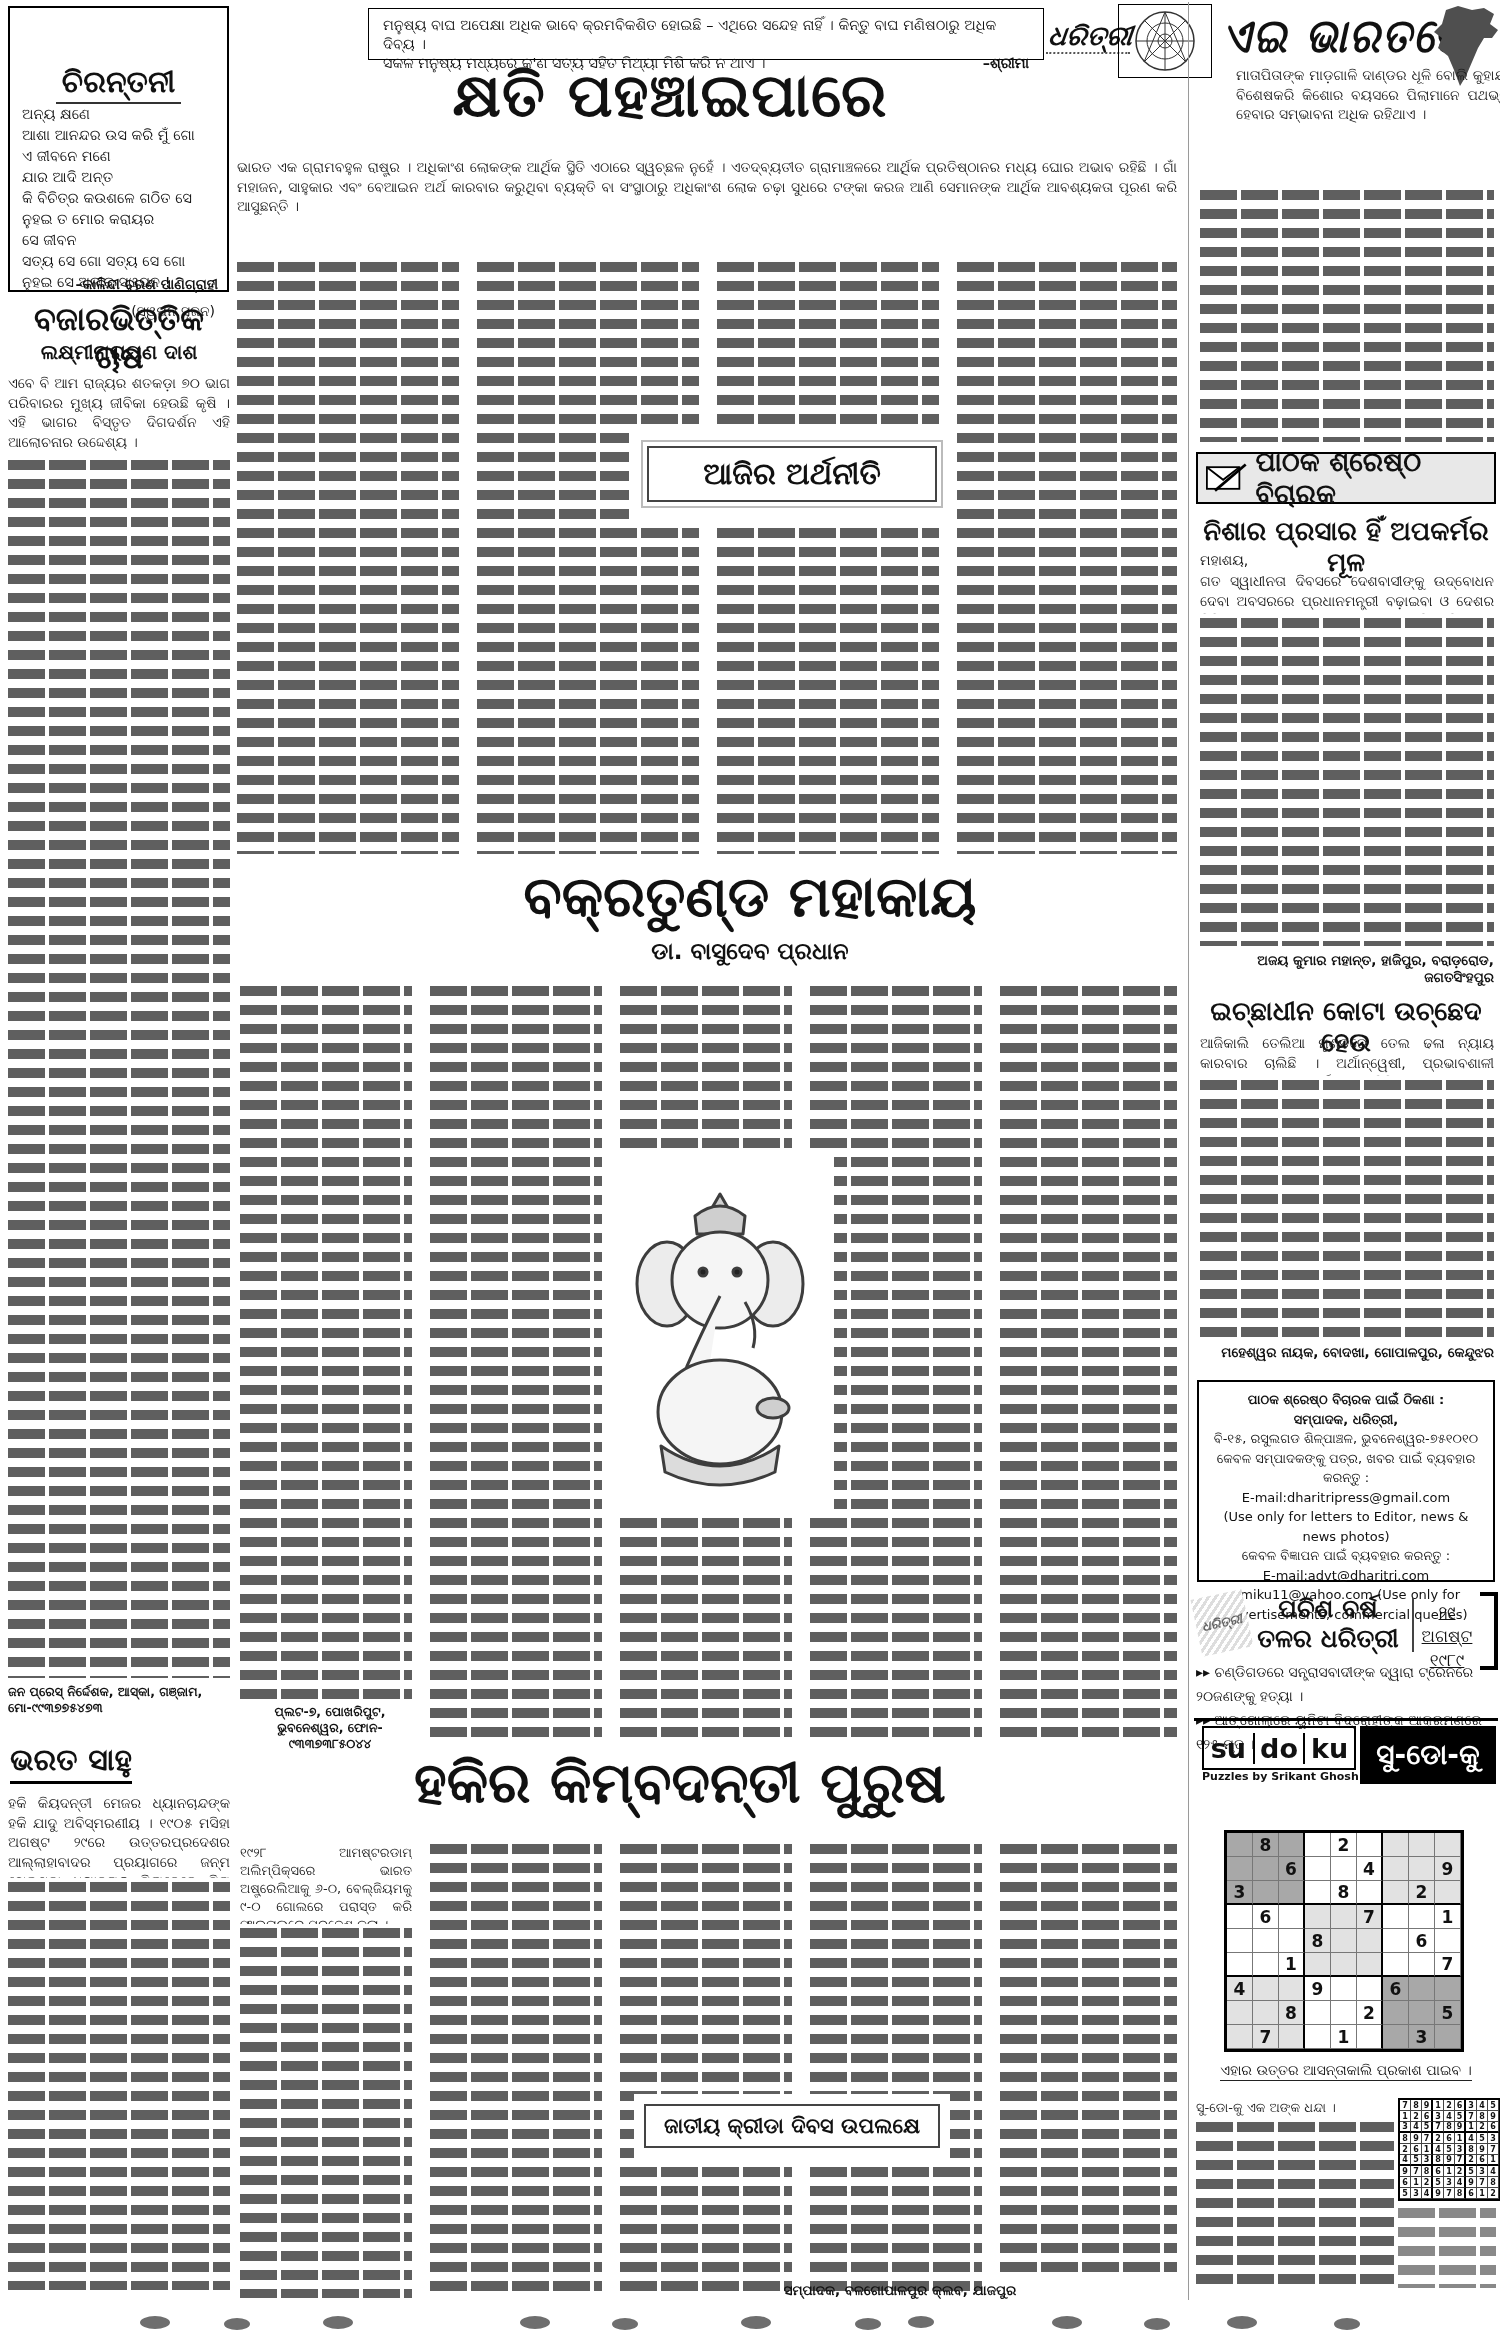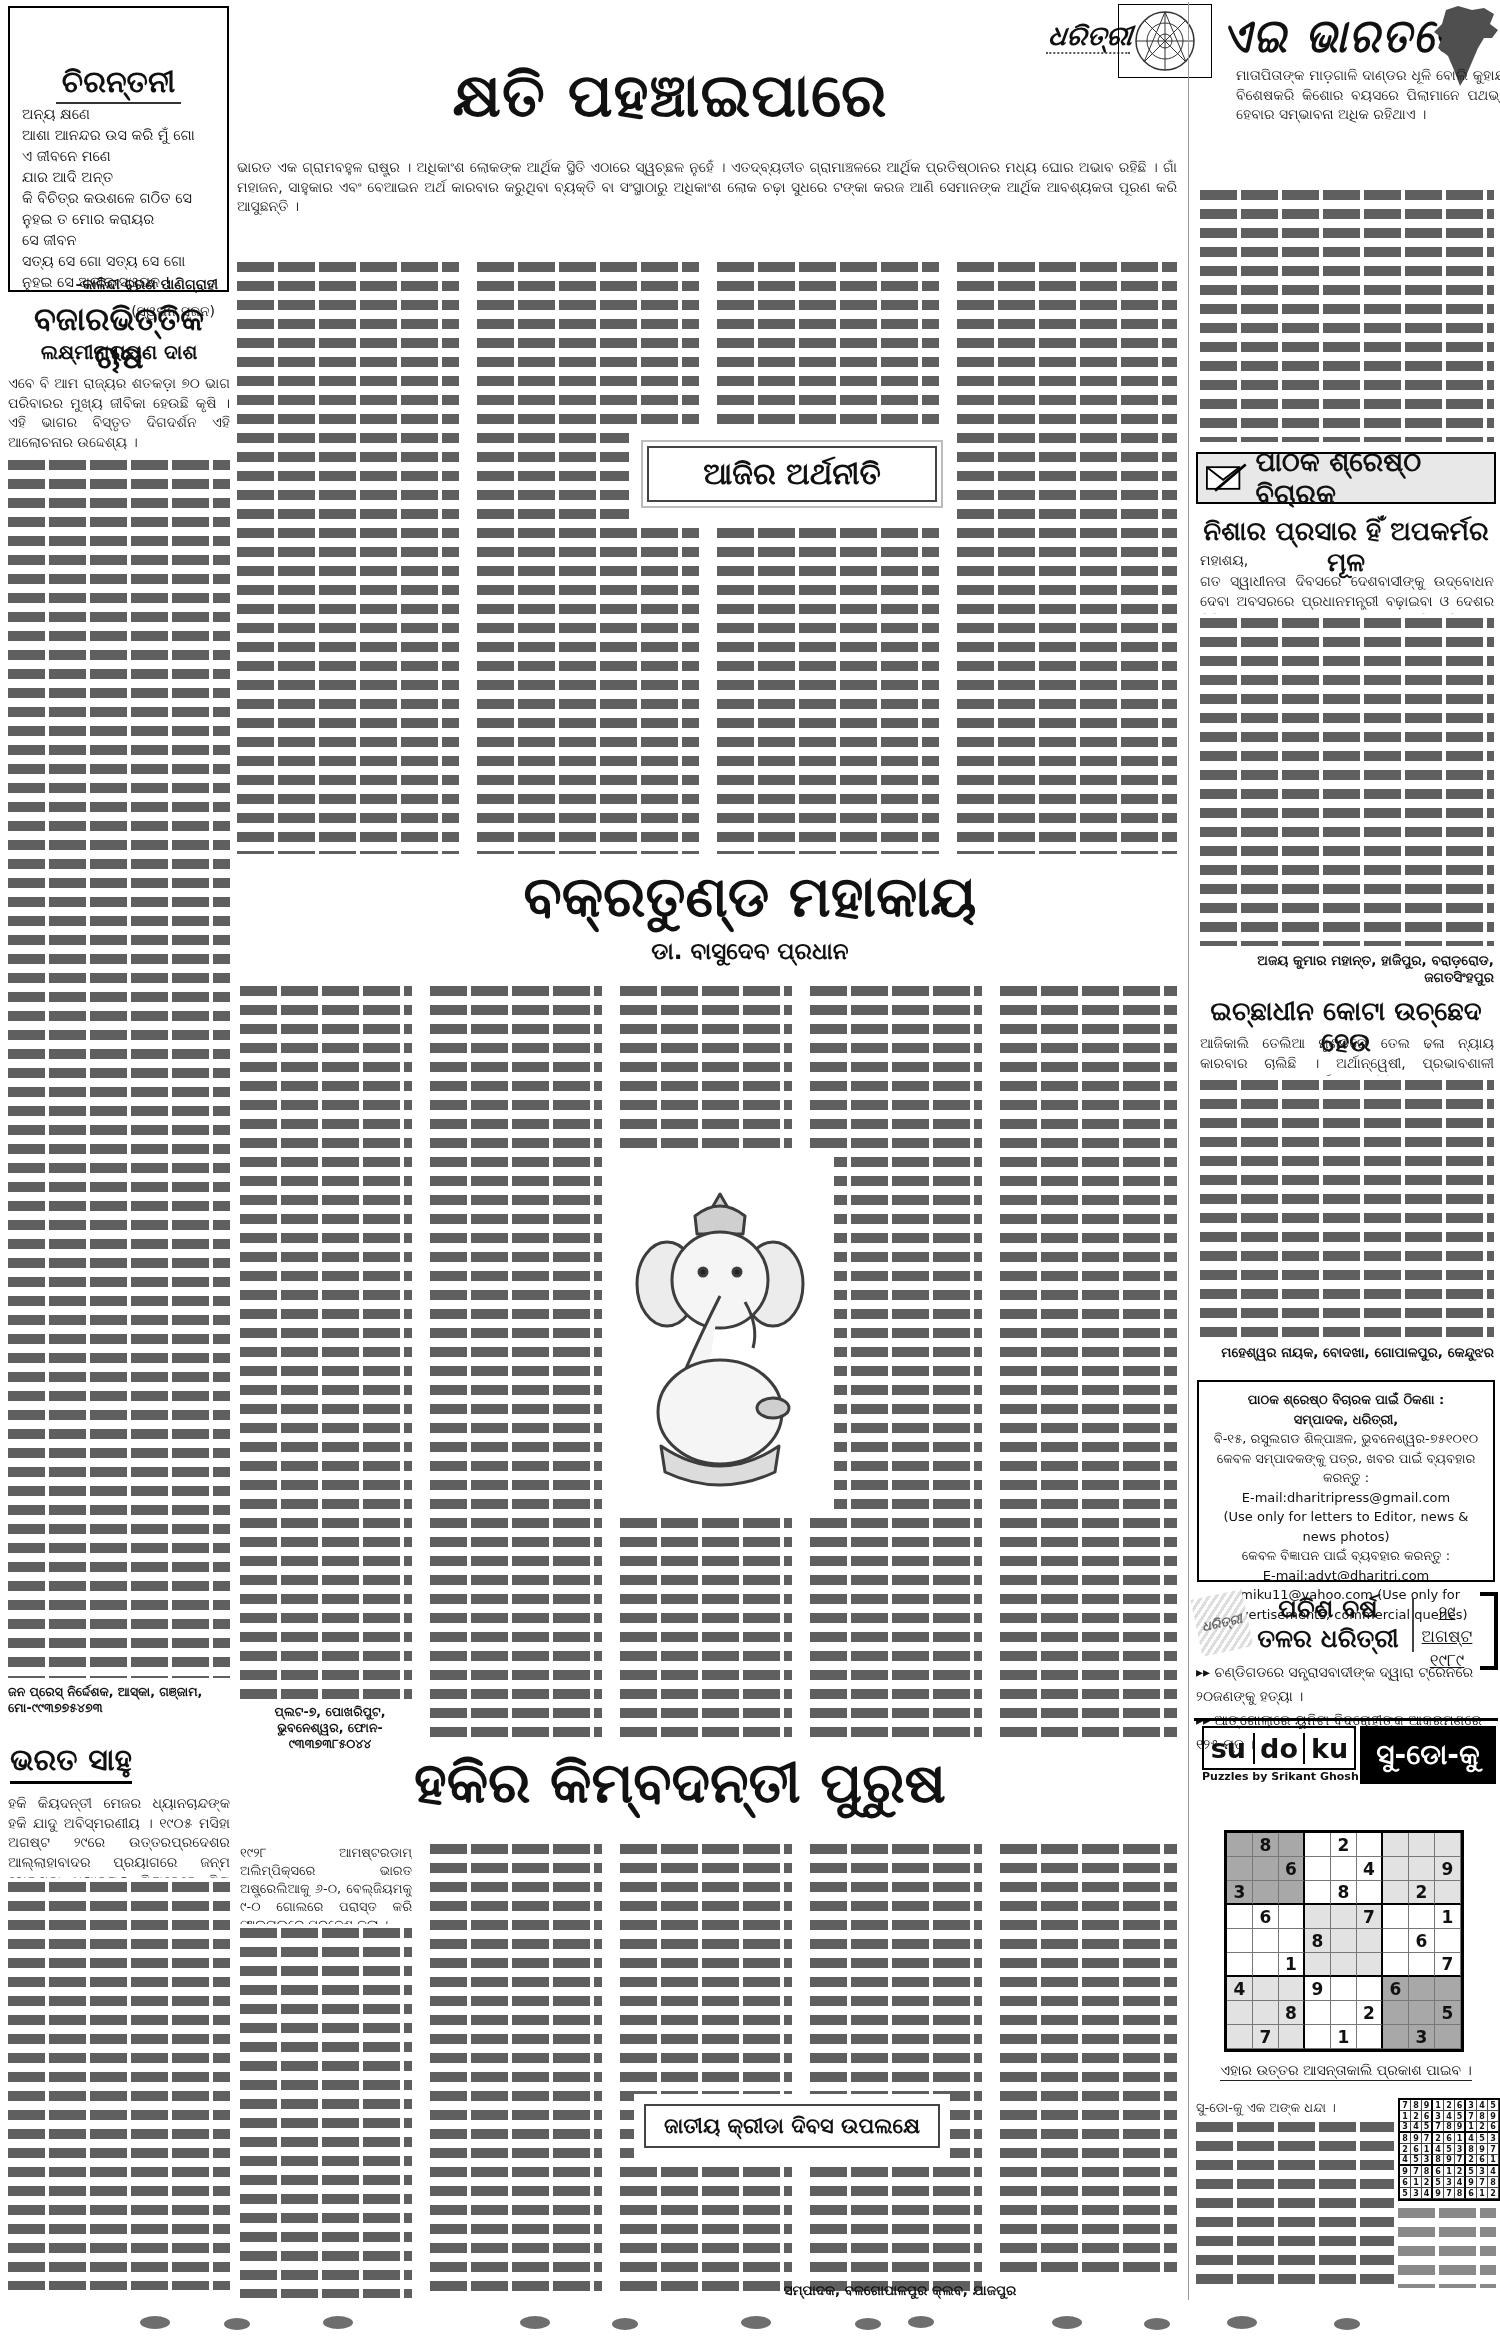--- a/index.html
+++ b/index.html
@@ -89,20 +89,27 @@
         <div class="poem-line">କି ବିଚିତ୍ର କଉଶଳେ ଗଠିତ ସେ</div>
         <div class="poem-line">ନୁହଇ ତ ମୋର କରାୟର</div>
         <div class="poem-line">ସେ ଜୀବନ</div>
         <div class="poem-line">ସତ୍ୟ ସେ ଗୋ ସତ୍ୟ ସେ ଗୋ</div>
         <div class="poem-line">ନୁହଇ ସେ ଅଳୀକ ସ୍ୱପନ !</div>
       </div>
     <div class="poem-credit">(ସ୍ୱପ୍ନ ସୃଜନ)</div>
   </div>
   <div class="abs poem-author" style="left:8px;top:248px;width:210px;">–କାଳିନ୍ଦୀ ଚରଣ ପାଣିଗ୍ରାହୀ</div>
 
+  <div class="abs quote-box" style="left:368px;top:8px;width:676px;height:52px;">
+    <div>ମନୁଷ୍ୟ ବାଘ ଅପେକ୍ଷା ଅଧିକ ଭାବେ କ୍ରମବିକଶିତ ହୋଇଛି – ଏଥିରେ ସନ୍ଦେହ ନାହିଁ । କିନ୍ତୁ ବାଘ ମଣିଷଠାରୁ ଅଧିକ ଦିବ୍ୟ ।</div>
+    <div style="display:flex;justify-content:space-between;">
+      <span>ସକଳ ମନୁଷ୍ୟ ମଧ୍ୟରେ କ'ଣ ସତ୍ୟ ସହିତ ମିଥ୍ୟା ମିଶି କରି ନ ଥାଏ ।</span>
+      <span class="quote-attr">–ଶ୍ରୀମା</span>
+    </div>
+  </div>
   <div class="abs brand-script" style="left:1048px;top:20px;">ଧରିତ୍ରୀ</div>
 
   <div class="abs" style="left:1118px;top:4px;width:92px;height:72px;border:1.5px solid #000;display:flex;align-items:center;justify-content:center;">
     <svg width="62" height="62" viewBox="0 0 62 62">
       <circle cx="31" cy="31" r="29" fill="none" stroke="#333" stroke-width="1.5"></circle>
       <circle cx="31" cy="31" r="18" fill="none" stroke="#333" stroke-width="1"></circle>
       <circle cx="31" cy="31" r="7" fill="none" stroke="#333" stroke-width="1"></circle>
       <g stroke="#333" stroke-width="1">
         <line x1="31" y1="2" x2="31" y2="60"></line>
           <line x1="2" y1="31" x2="60" y2="31"></line>

